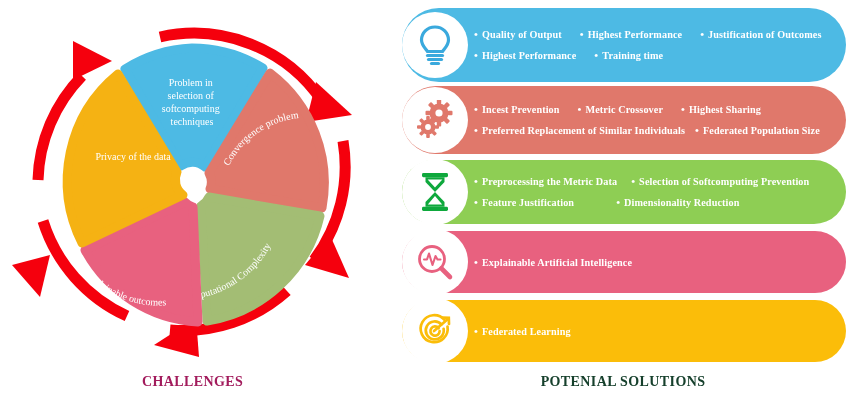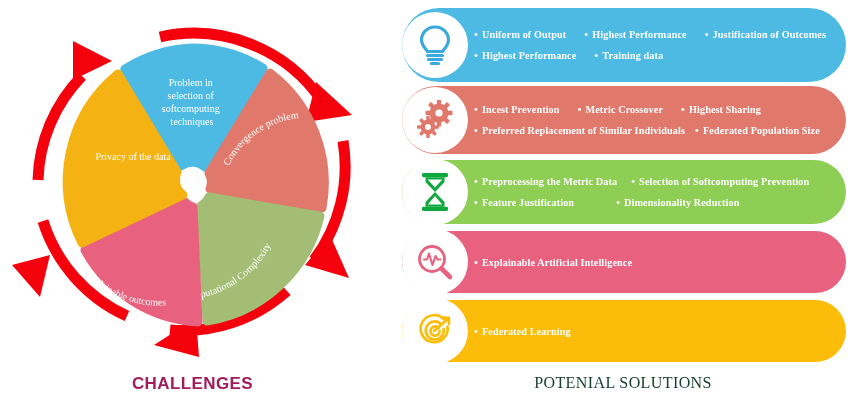--- a/index.html
+++ b/index.html
@@ -32,23 +32,23 @@
     position: absolute;
     left: 0;
     top: 0;
   }
   .wheel-caption {
     position: absolute;
     left: 0;
     top: 374px;
     width: 385px;
     text-align: center;
-    font-family: Liberation Sans, sans-serif;
+    font-family: Liberation Serif, serif;
     font-weight: bold;
-    font-size: 17px;
+    font-size: 14px;
     letter-spacing: 0.4px;
     color: #a21b5c;
   }
 
   
   #solutions-panel {
     position: absolute;
     left: 396px;
     top: 0;
     width: 454px;
@@ -113,22 +113,22 @@
   .sol-items.gap-mid   .sol-line { gap: 14px; }
   .sol-items.gap-small .sol-line { gap: 8px; }
 
   .solutions-caption {
     position: absolute;
     left: 0;
     top: 374px;
     width: 454px;
     text-align: center;
     font-family: "Liberation Serif", "DejaVu Serif", serif;
-    font-weight: normal;
-    font-size: 16px;
+    font-weight: bold;
+    font-size: 14px;
     letter-spacing: 0.4px;
     color: #16402c;
   }
 
   .wheel-label {
     fill: #ffffff;
     font-family: "Liberation Serif", "DejaVu Serif", serif;
     font-size: 10px;
   }
 </style>
@@ -252,39 +252,39 @@
               <line x1="12.5" y1="36.5" x2="25.5" y2="36.5"></line>
               <line x1="15.5" y1="40.5" x2="22.5" y2="40.5"></line>
             </g>
           </svg>
         </span>
       </div>
       <div class="sol-items gap-wide">
         <div class="sol-line">
           <span class="sol-item">
               <span class="bullet">•</span>
-              <span>Uniform of Output</span>
+              <span>Quality of Output</span>
             </span>
           <span class="sol-item">
               <span class="bullet">•</span>
               <span>Highest Performance</span>
             </span>
           <span class="sol-item">
               <span class="bullet">•</span>
               <span>Justification of Outcomes</span>
             </span>
         </div>
         <div class="sol-line" style="margin-top:8px;">
           <span class="sol-item">
               <span class="bullet">•</span>
               <span>Highest Performance</span>
             </span>
           <span class="sol-item">
               <span class="bullet">•</span>
-              <span>Training data</span>
+              <span>Training time</span>
             </span>
         </div>
       </div>
     </div>
 
     <div class="sol-row" style="top:86px;height:68px;background:#e0786b;">
       <div class="sol-icon-wrap">
         <span>
           <svg width="40" height="40" viewBox="0 0 40 40" fill="#e0786b">
             <g transform="translate(24,13)">

